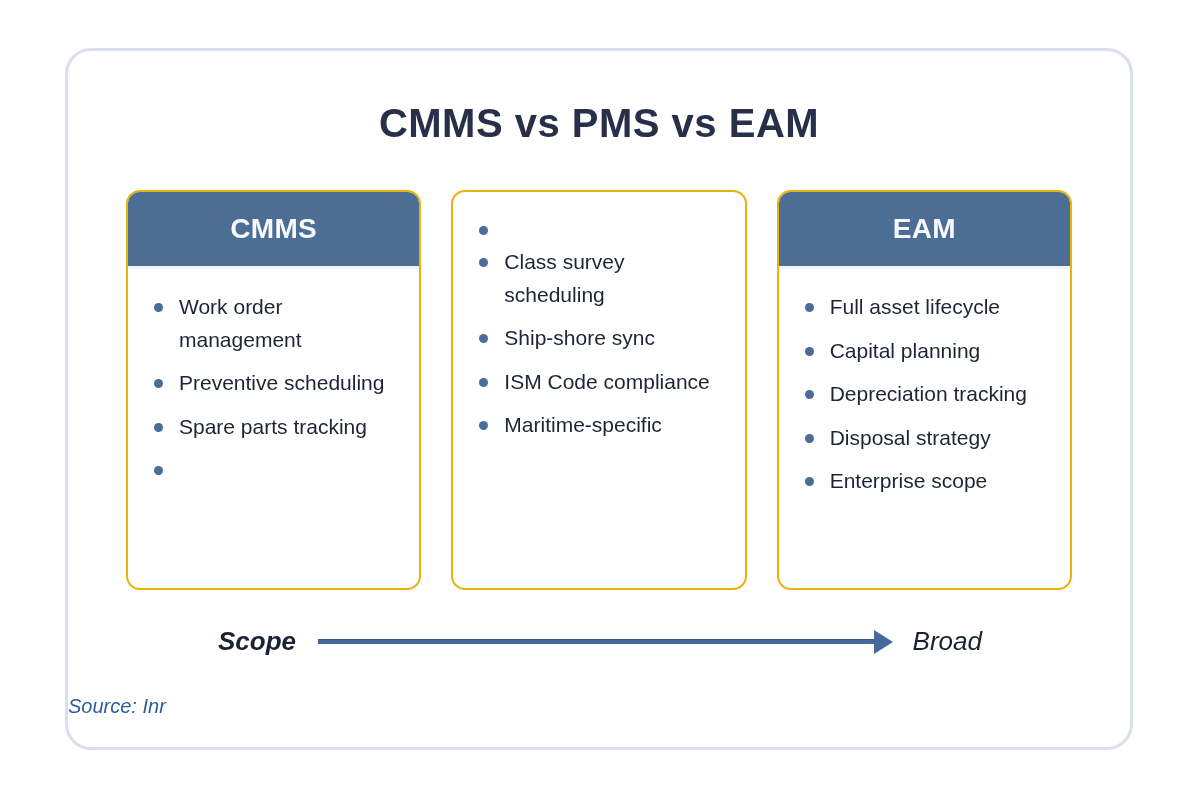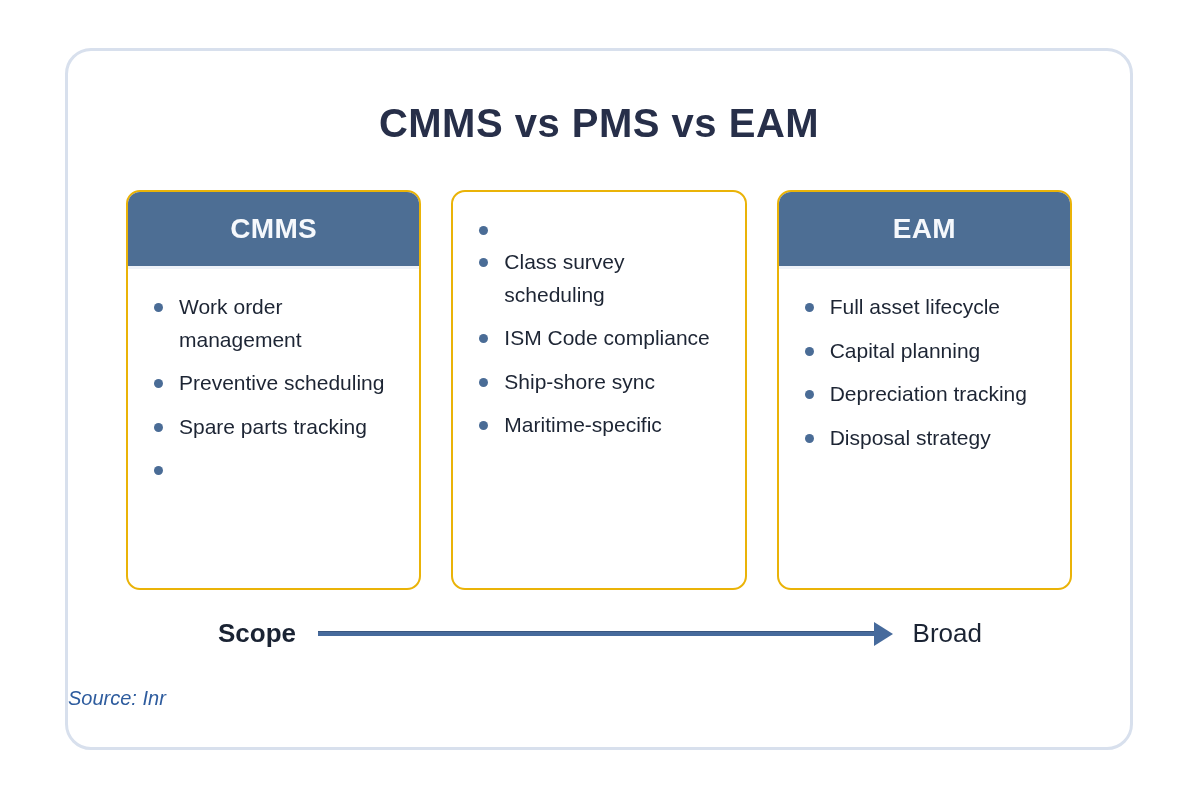--- a/index.html
+++ b/index.html
@@ -65,21 +65,22 @@
   .bullet-dot {
     flex: 0 0 auto;
     width: 9px; height: 9px;
     border-radius: 50%;
     background: #4a6c96;
     margin-top: 12px;
   }
   .scope-row {
     display: flex;
     align-items: center;
-    margin: 28px 148px 0 150px;
+    margin: 36px 148px 0 150px;
+    font-style: italic;
   }
   .scope-label {
     font-size: 26px;
     font-weight: 700;
     color: #1a2333;
   }
   .broad-label {
     font-size: 26px;
     font-weight: 400;
     color: #1a2333;
@@ -146,25 +147,25 @@
       <ul class="feature-list">
         <li class="feature-item">
             <span class="bullet-dot"></span>
           </li>
         <li class="feature-item">
             <span class="bullet-dot"></span>
             <span>Class survey scheduling</span>
           </li>
         <li class="feature-item">
             <span class="bullet-dot"></span>
+            <span>Ship-shore sync</span>
+          </li>
+        <li class="feature-item">
+            <span class="bullet-dot"></span>
             <span>ISM Code compliance</span>
-          </li>
-        <li class="feature-item">
-            <span class="bullet-dot"></span>
-            <span>Ship-shore sync</span>
           </li>
         <li class="feature-item">
             <span class="bullet-dot"></span>
             <span>Maritime-specific</span>
           </li>
       </ul>
     </div>
 
     <div class="column-card">
       <div class="column-header">EAM</div>
@@ -177,20 +178,24 @@
             <span class="bullet-dot"></span>
             <span>Capital planning</span>
           </li>
         <li class="feature-item">
             <span class="bullet-dot"></span>
             <span>Depreciation tracking</span>
           </li>
         <li class="feature-item">
             <span class="bullet-dot"></span>
             <span>Disposal strategy</span>
+          </li>
+        <li class="feature-item">
+            <span class="bullet-dot"></span>
+            <span>Enterprise scope</span>
           </li>
       </ul>
     </div>
 
   </div>
 
   <div class="scope-row">
     <span class="scope-label">Scope</span>
     <span class="arrow-track">
       <span class="arrow-line"></span>

